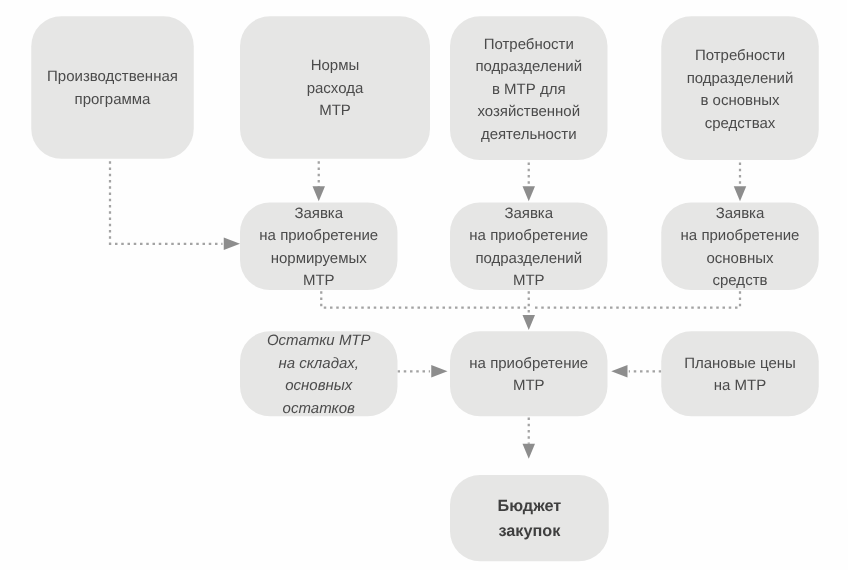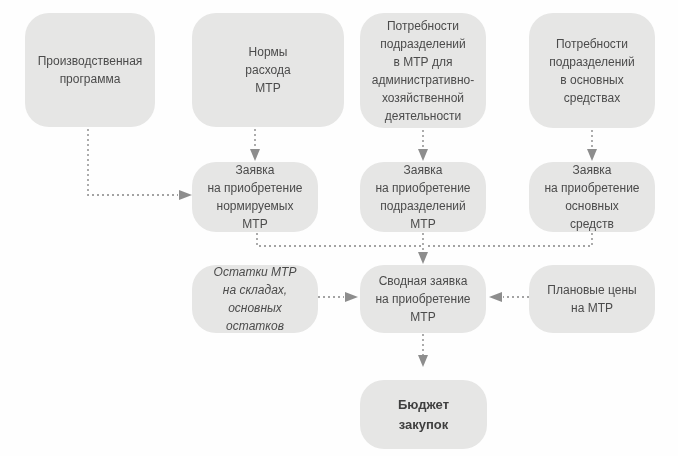--- a/index.html
+++ b/index.html
@@ -132,21 +132,20 @@
   <div id="n1" class="node">
     <span class="line">Нормы</span>
     <span class="line">расхода</span>
     <span class="line">МТР</span>
   </div>
 
   <div id="n2" class="node">
     <span class="line">Потребности</span>
     <span class="line">подразделений</span>
     <span class="line">в МТР для</span>
-    <span class="line">административно-</span>
     <span class="line">хозяйственной</span>
     <span class="line">деятельности</span>
   </div>
 
   <div id="n3" class="node">
     <span class="line">Потребности</span>
     <span class="line">подразделений</span>
     <span class="line">в основных</span>
     <span class="line">средствах</span>
   </div>
@@ -173,21 +172,20 @@
   </div>
 
   <div id="n7" class="node">
     <span class="line">Остатки МТР</span>
     <span class="line">на складах,</span>
     <span class="line">основных</span>
     <span class="line">остатков</span>
   </div>
 
   <div id="n8" class="node">
-    <span class="line">Сводная заявка</span>
     <span class="line">на приобретение</span>
     <span class="line">МТР</span>
   </div>
 
   <div id="n9" class="node">
     <span class="line">Плановые цены</span>
     <span class="line">на МТР</span>
   </div>
 
   <div id="n10" class="node bold">

